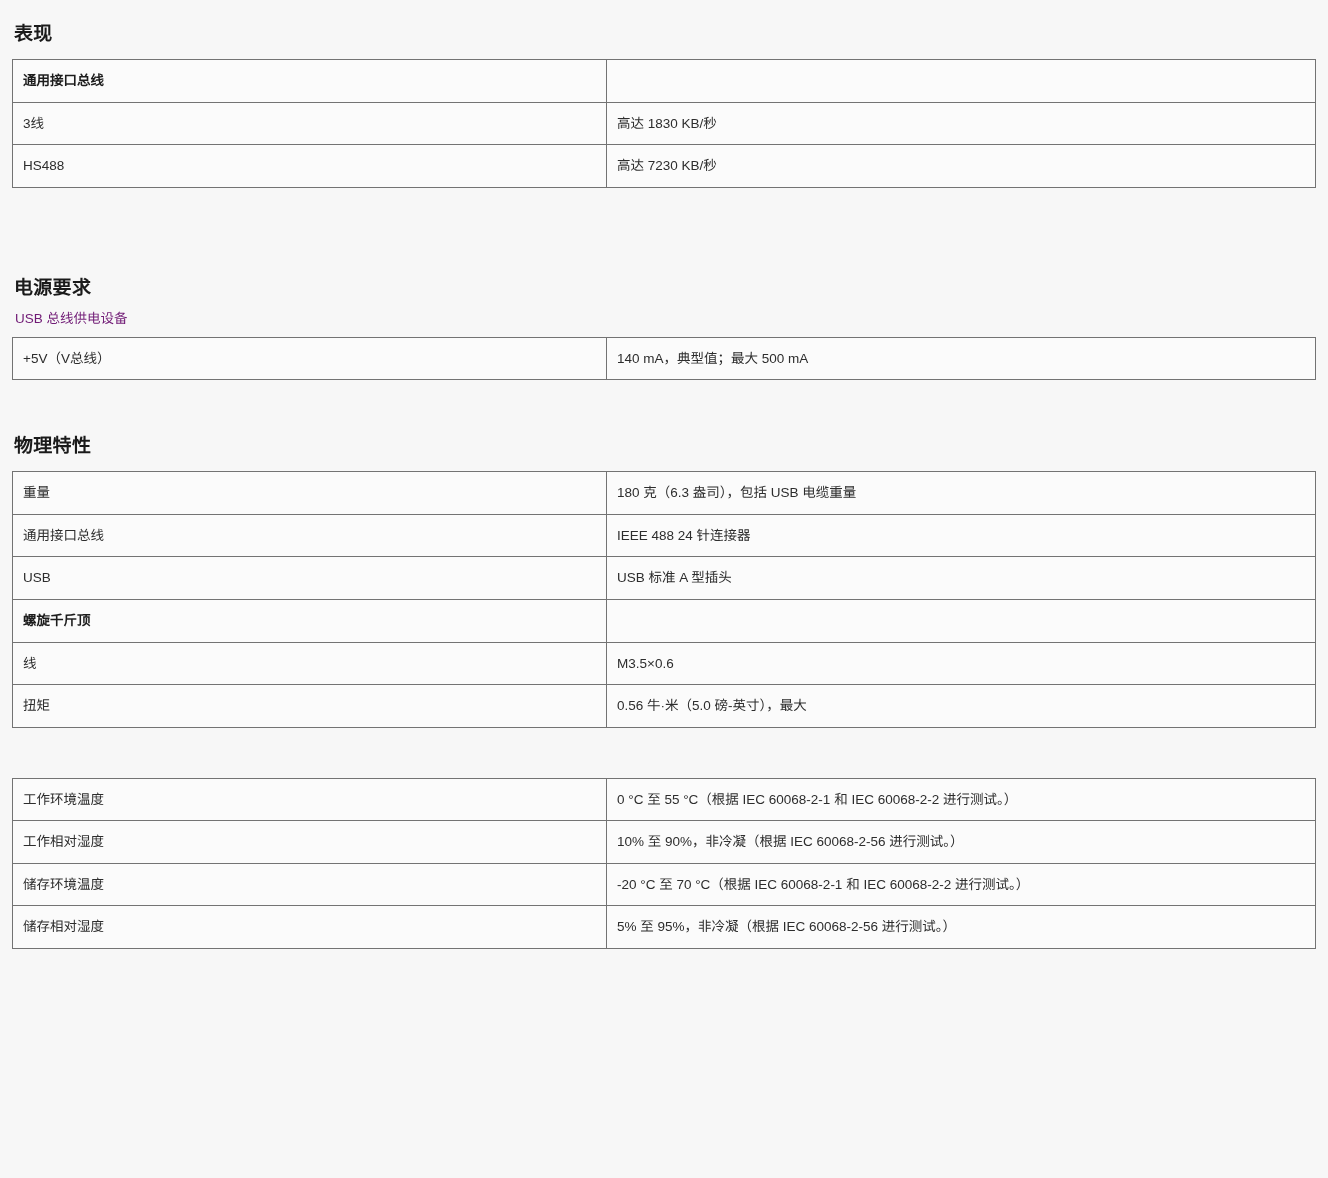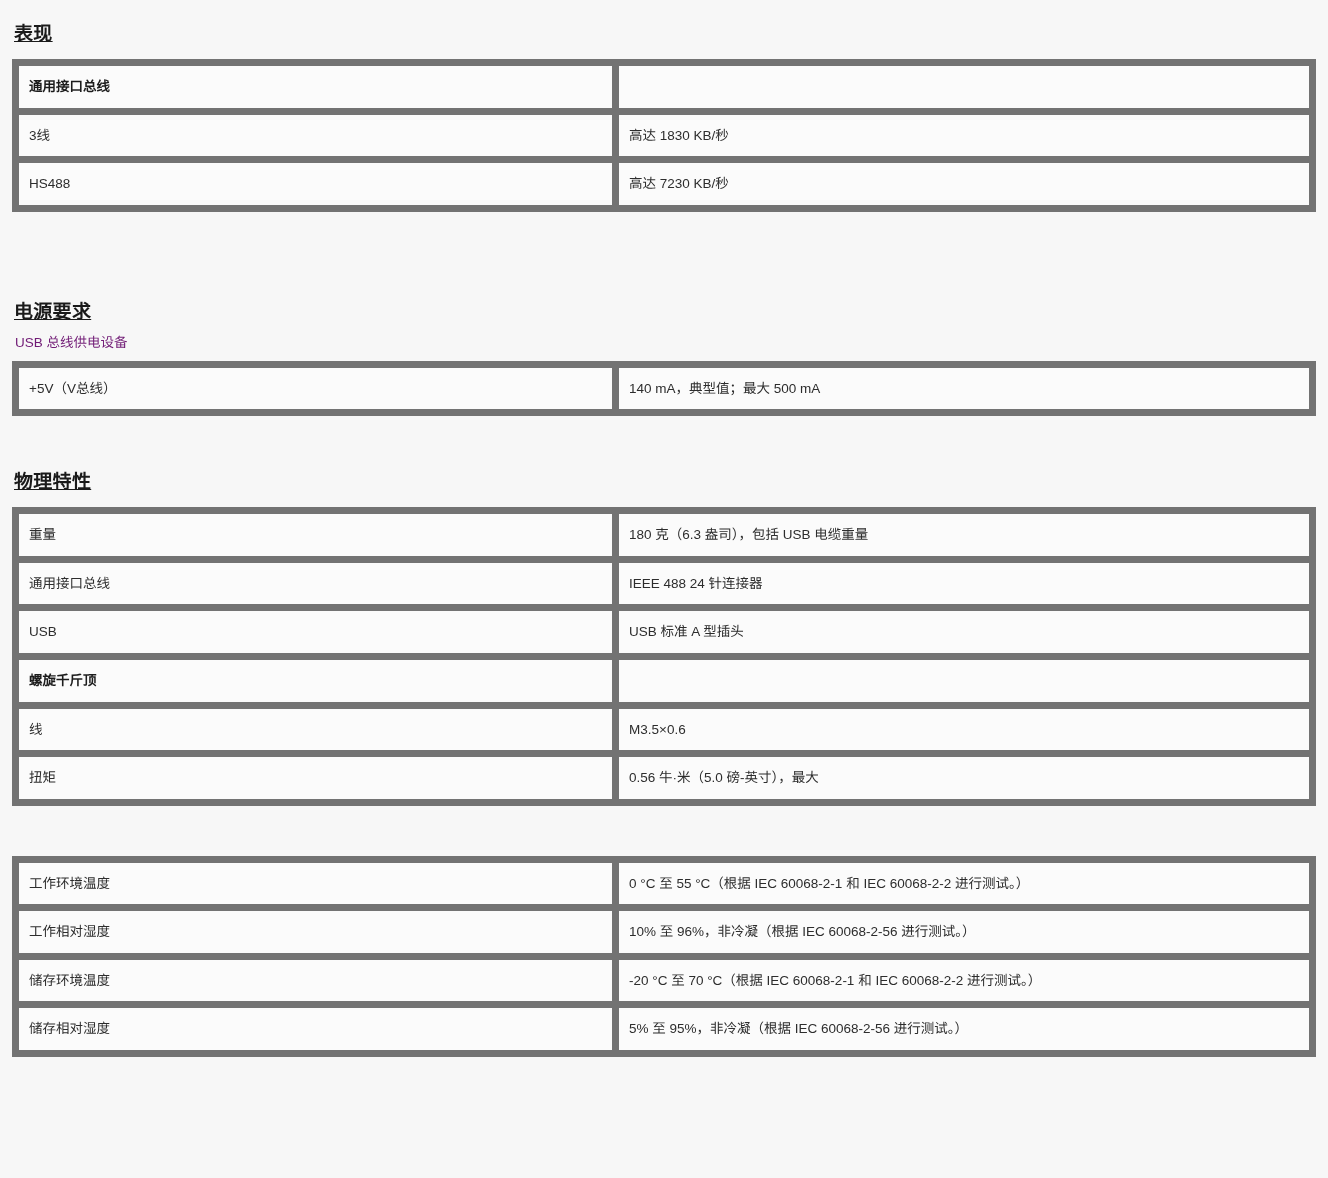--- a/index.html
+++ b/index.html
@@ -18,35 +18,34 @@
   }
   .section {
     margin-bottom: 4px;
   }
   .section-title {
     font-size: 19px;
     font-weight: bold;
     color: #1a1a1a;
     margin: 0 0 14px 2px;
     letter-spacing: 0.3px;
-    text-decoration: underline;
   }
   .section-sub {
     font-size: 13.5px;
     color: #701a75;
     margin: -6px 0 10px 3px;
   }
   table.spec {
     width: 100%;
     border-collapse: collapse;
     background: #fbfbfb;
     table-layout: fixed;
   }
   table.spec td {
-    border: 7px solid #737373;
+    border: 1px solid #737373;
     padding: 11px 10px 11px 10px;
     font-size: 13.5px;
     vertical-align: middle;
     line-height: 1.45;
     color: #2d2d2d;
   }
   table.spec td.label {
     width: 573px;
   }
   table.spec tr.header-row td,
@@ -145,21 +144,21 @@
 
   <div class="section">
     <table class="spec">
       <tbody>
         <tr>
           <td class="label">工作环境温度</td>
           <td>0 °C 至 55 °C（根据 IEC 60068-2-1 和 IEC 60068-2-2 进行测试。）</td>
         </tr>
         <tr>
           <td class="label">工作相对湿度</td>
-          <td>10% 至 96%，非冷凝（根据 IEC 60068-2-56 进行测试。）</td>
+          <td>10% 至 90%，非冷凝（根据 IEC 60068-2-56 进行测试。）</td>
         </tr>
         <tr>
           <td class="label">储存环境温度</td>
           <td>-20 °C 至 70 °C（根据 IEC 60068-2-1 和 IEC 60068-2-2 进行测试。）</td>
         </tr>
         <tr>
           <td class="label">储存相对湿度</td>
           <td>5% 至 95%，非冷凝（根据 IEC 60068-2-56 进行测试。）</td>
         </tr>
       </tbody>

